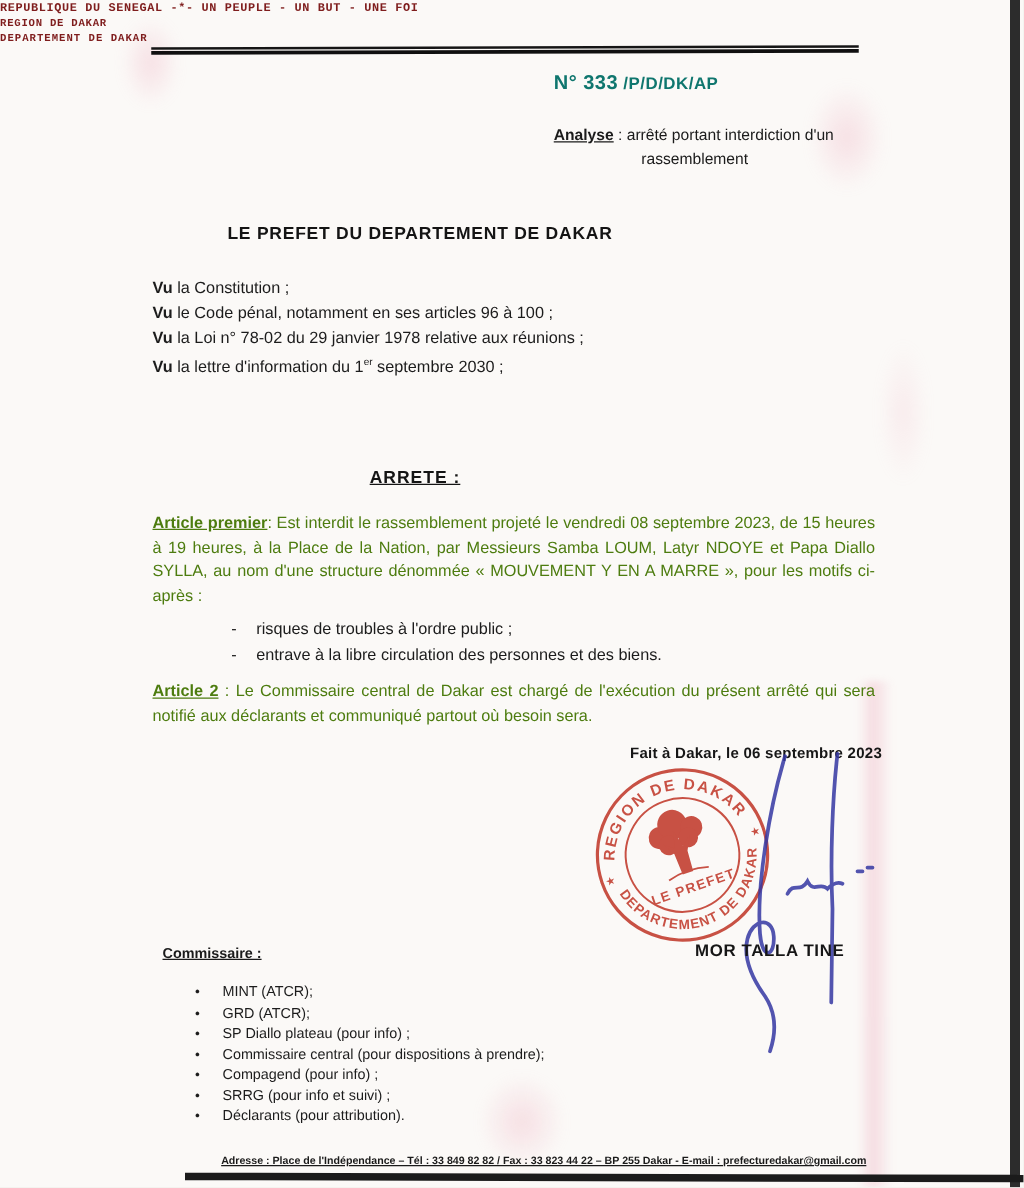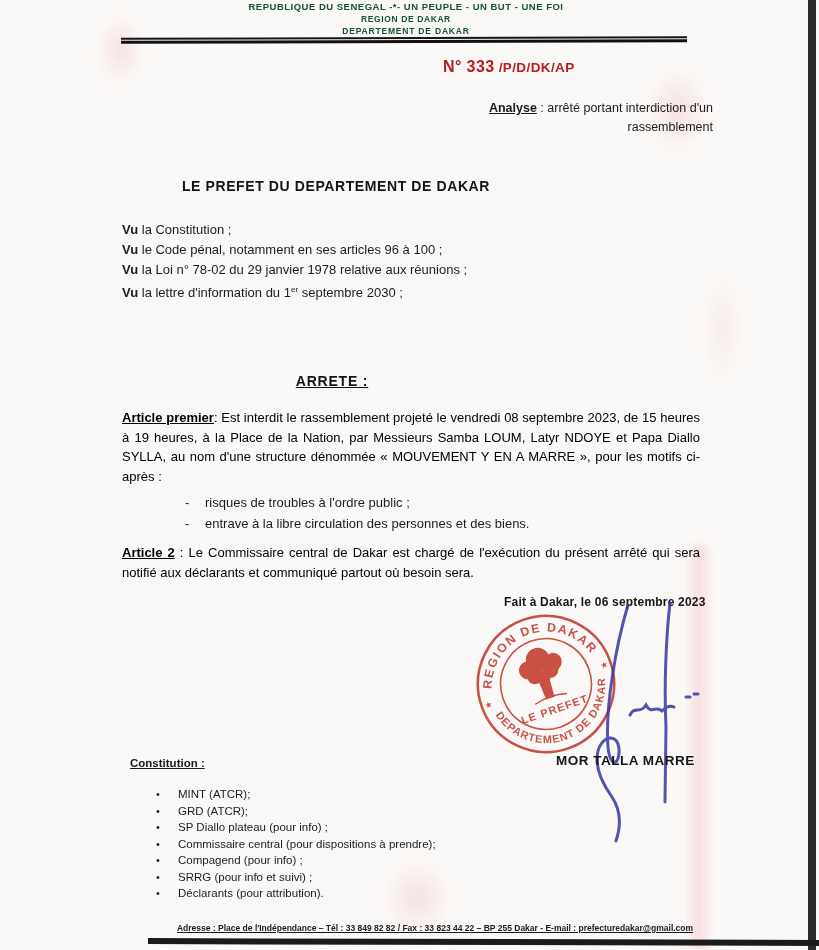--- a/index.html
+++ b/index.html
@@ -13,48 +13,48 @@
     background:var(--paper,#fbf9f7);
     color:var(--ink,#1d1d1d);
   }
   
   .smudge{position:absolute;pointer-events:none;filter:blur(5px);opacity:.4;
     background:radial-gradient(closest-side, var(--smudge_pink,#efb9c7), rgba(255,255,255,0) 72%);}
   .streak{position:absolute;pointer-events:none;filter:blur(3px);opacity:.45;
     background:linear-gradient(to right, rgba(255,255,255,0), var(--smudge_pink,#efb9c7) 45%, rgba(255,255,255,0));}
   .edge-shadow{position:absolute;top:0;left:808px;width:8px;height:950px;background:#2c2c2c;}
   
-  .header{position:absolute;top:1px;left:0;width:812px;text-align:center;font-weight:bold;color:#14532d;}
+  .header{position:absolute;top:1px;left:0;width:812px;font-weight:bold;color:#7f1d1d;font-family:Liberation Mono, monospace;}
   .hl1{font-size:9.5px;letter-spacing:.5px;line-height:12px;}
   .hl2{font-size:8.5px;letter-spacing:.6px;line-height:12px;}
   .hl3{font-size:8.5px;letter-spacing:.8px;line-height:12px;}
   .rule-top{position:absolute;top:37px;left:121px;width:566px;}
   .rule-top .r1{height:2px;background:#151515;margin-bottom:1px;transform:rotate(-.15deg);}
   .rule-top .r2{height:3px;background:#101010;transform:rotate(-.15deg);}
   
-  .ref{position:absolute;top:58px;left:443px;font-weight:bold;color:#b91c1c;letter-spacing:.4px;}
+  .ref{position:absolute;top:58px;left:443px;font-weight:bold;color:#0f766e;letter-spacing:.4px;}
   .ref .num{font-size:16px;}
   .ref .code{font-size:13.5px;}
-  .analyse{position:absolute;top:99px;left:443px;font-size:12.5px;line-height:19px;color:#1b1b1b;width:270px;text-align:right;}
+  .analyse{position:absolute;top:99px;left:443px;font-size:12.5px;line-height:19px;color:#1b1b1b;width:270px;}
   .analyse .lbl{font-weight:bold;text-decoration:underline;}
   .analyse .l2{padding-left:70px;}
   
   .doc-title{position:absolute;top:178px;left:0;width:672px;text-align:center;
     font-weight:bold;font-size:14px;letter-spacing:.6px;color:#141414;}
   
   .visas{position:absolute;top:220px;left:122px;width:577px;font-size:13px;color:#1c1c1c;}
   .visa{line-height:20px;text-align:justify;padding-left:23px;text-indent:-23px;}
   .visa .vu{font-weight:bold;}
   sup{font-size:8px;margin-top:20px;}
   
   .arrete{position:absolute;top:373px;left:0;width:664px;text-align:center;
     font-weight:bold;font-size:14px;letter-spacing:.8px;text-decoration:underline;color:#141414;}
   
   .article{position:absolute;left:122px;width:578px;font-size:13px;line-height:19.5px;
-    text-align:justify;color:#000000;}
+    text-align:justify;color:#4d7c0f;}
   .art1{top:408px;}
   .art2{top:543px;}
   .article .lbl{font-weight:bold;text-decoration:underline;}
   .dash-list{position:absolute;top:492px;left:185px;font-size:13px;line-height:21px;color:#1c1c1c;}
   .dash-row{display:flex;}
   .dash{width:20px;}
   
   .dateline{position:absolute;top:595px;left:504px;font-weight:bold;font-size:12px;letter-spacing:.2px;color:#161616;}
   .stamp{position:absolute;top:610px;left:472px;width:148px;height:148px;transform:rotate(-19deg);opacity:.88;}
   .st-ring{fill:none;stroke:var(--stamp_red,#c13a2c);stroke-width:2.6;}
@@ -164,23 +164,23 @@
     <text class="st-label" x="75" y="106" text-anchor="middle">LE PREFET</text>
   </svg>
 
   <svg class="signature" viewBox="0 0 170 255">
     <path class="sig-stroke" d="M78,8 C66,48 55,110 58,150 C60,172 70,168 69,152 C68,136 52,138 48,154 C44,170 52,186 62,200 C70,212 72,226 66,244"></path>
     <path class="sig-stroke" d="M120,6 C116,40 114,90 116,130 L115,205"></path>
     <path class="sig-stroke" d="M80,118 C85,108 90,118 96,108 C101,118 106,108 112,114 C116,110 120,108 124,110"></path>
     <path class="sig-stroke" d="M136,100 l4,0 M144,97 l4,0"></path>
   </svg>
 
-  <div class="signatory">MOR TALLA MARRE</div>
-
-  <div class="amp-label">Constitution :</div>
+  <div class="signatory">MOR TALLA TINE</div>
+
+  <div class="amp-label">Commissaire :</div>
   <div class="amp-list">
     <div class="amp-item">
         <span class="bullet">•</span>
         <span>MINT (ATCR);</span>
       </div>
     <div class="amp-item">
         <span class="bullet">•</span>
         <span>GRD (ATCR);</span>
       </div>
     <div class="amp-item">

